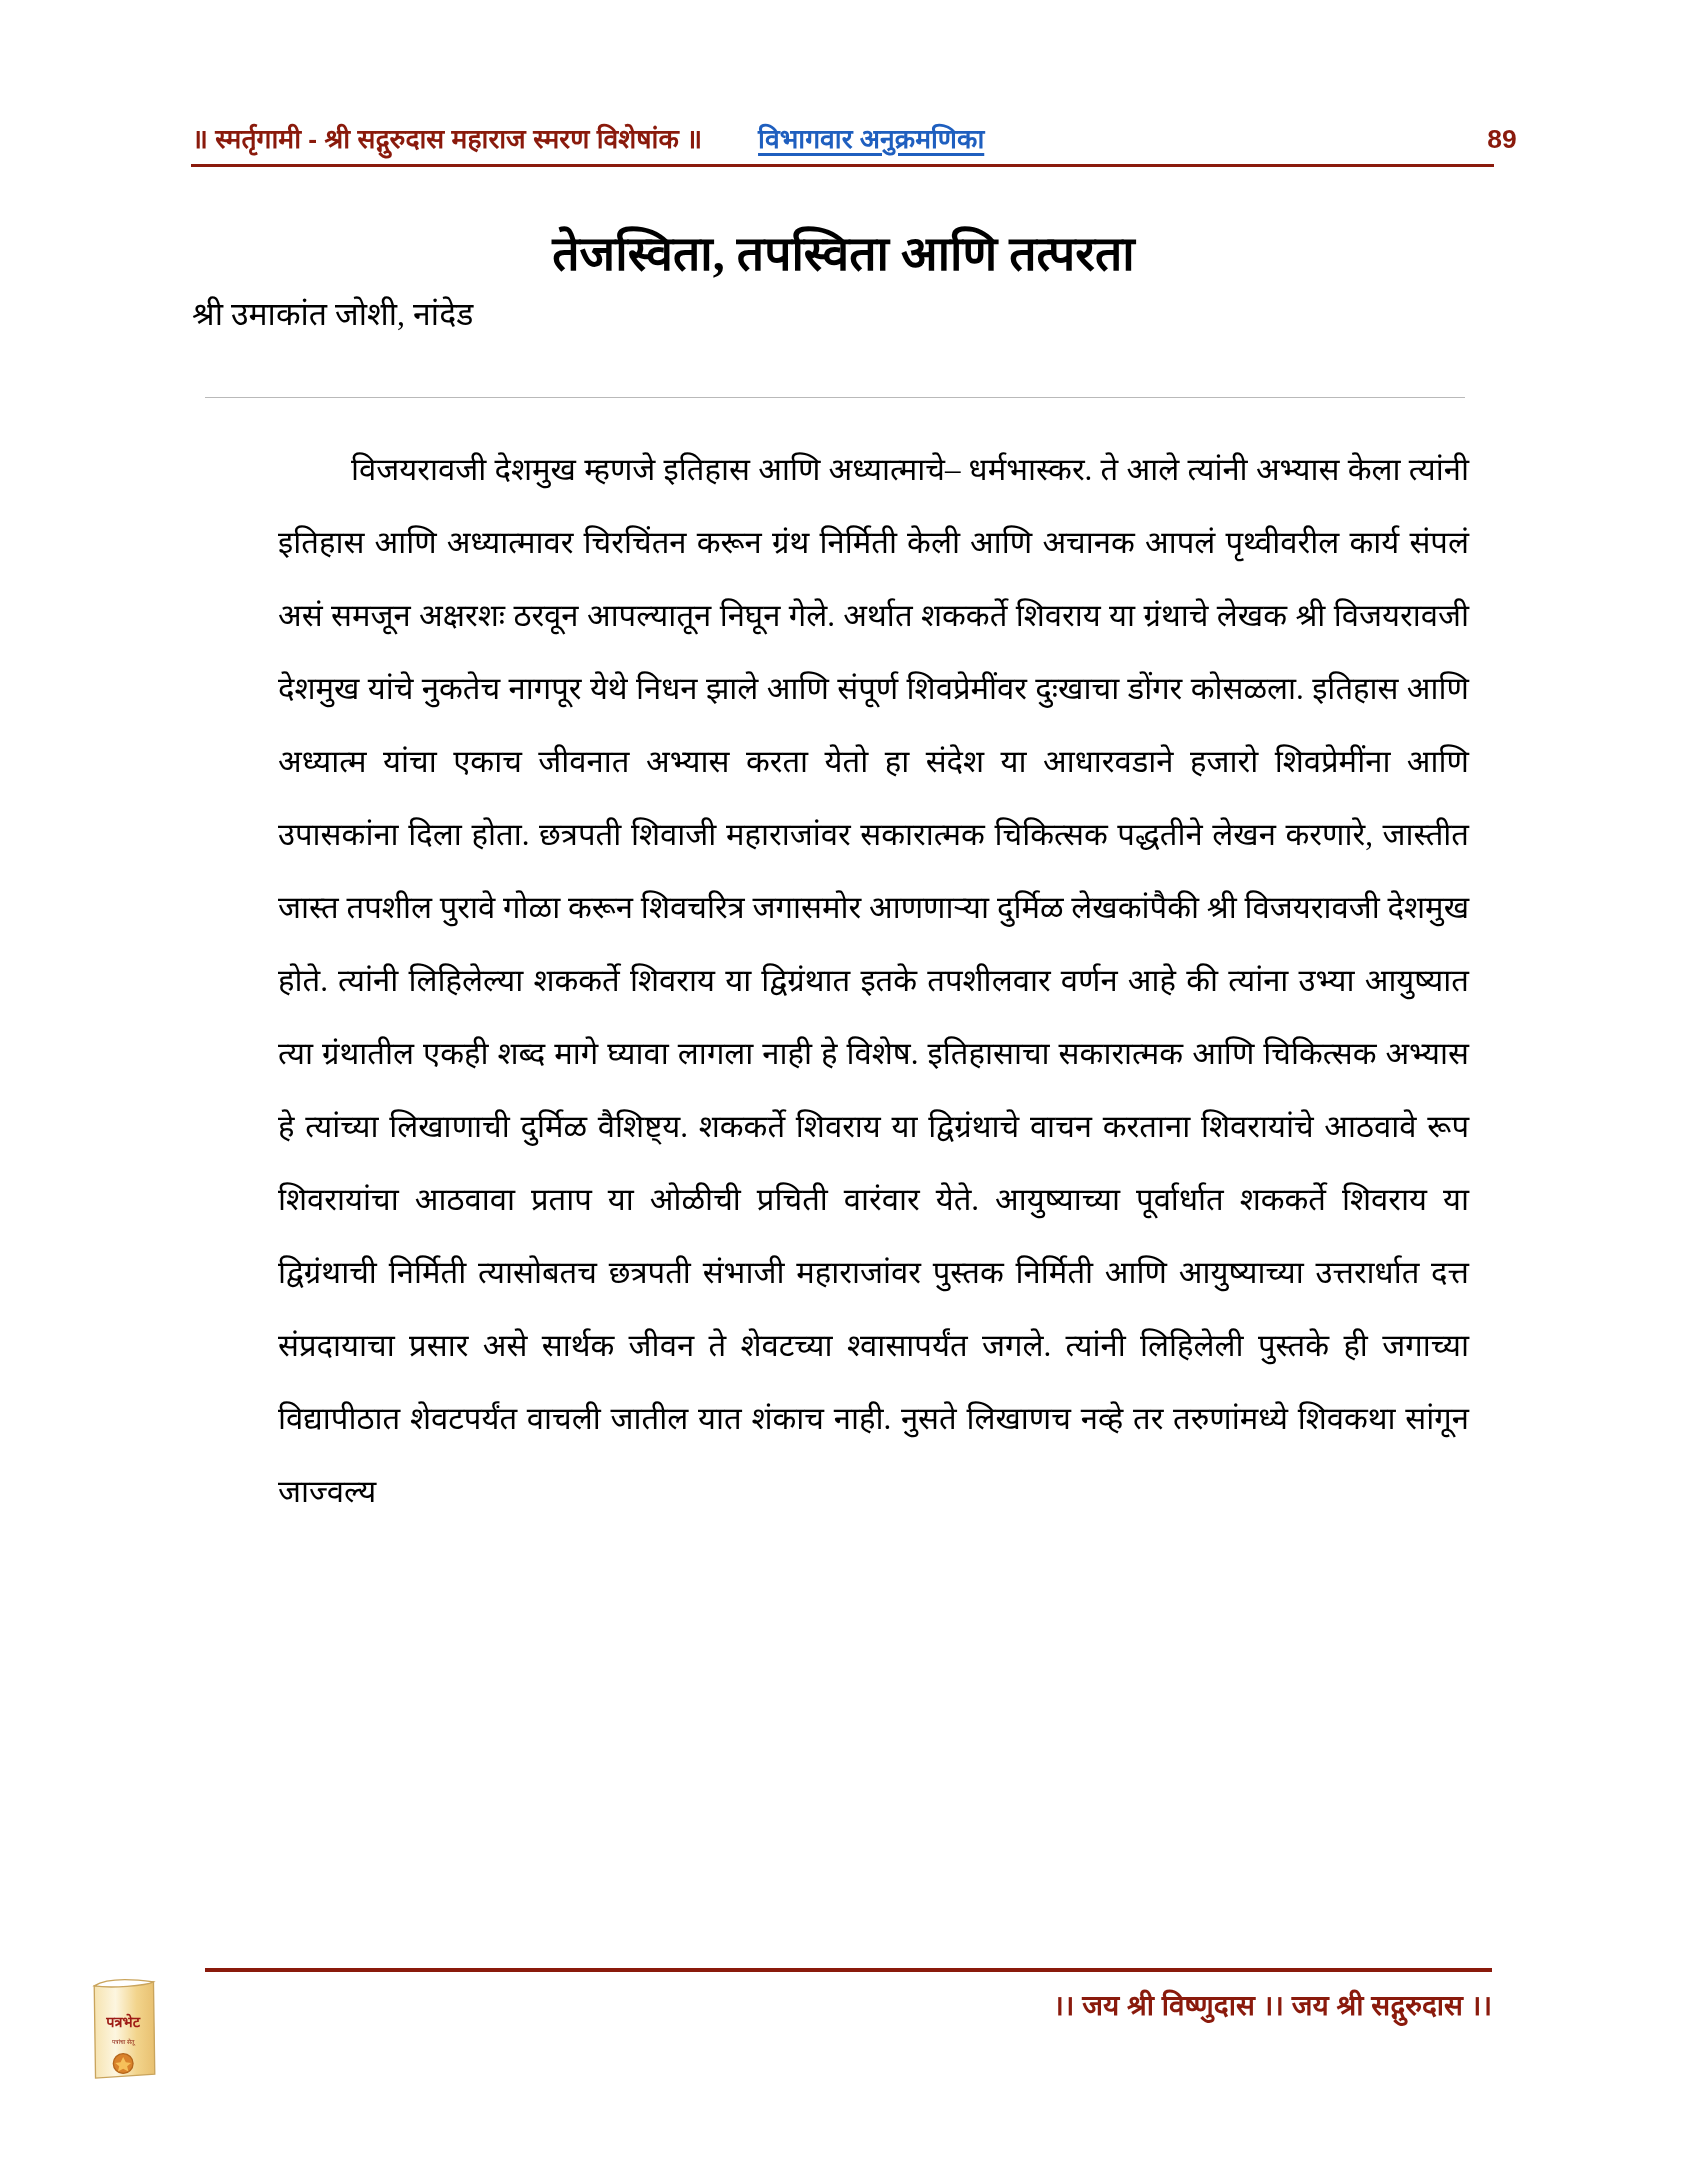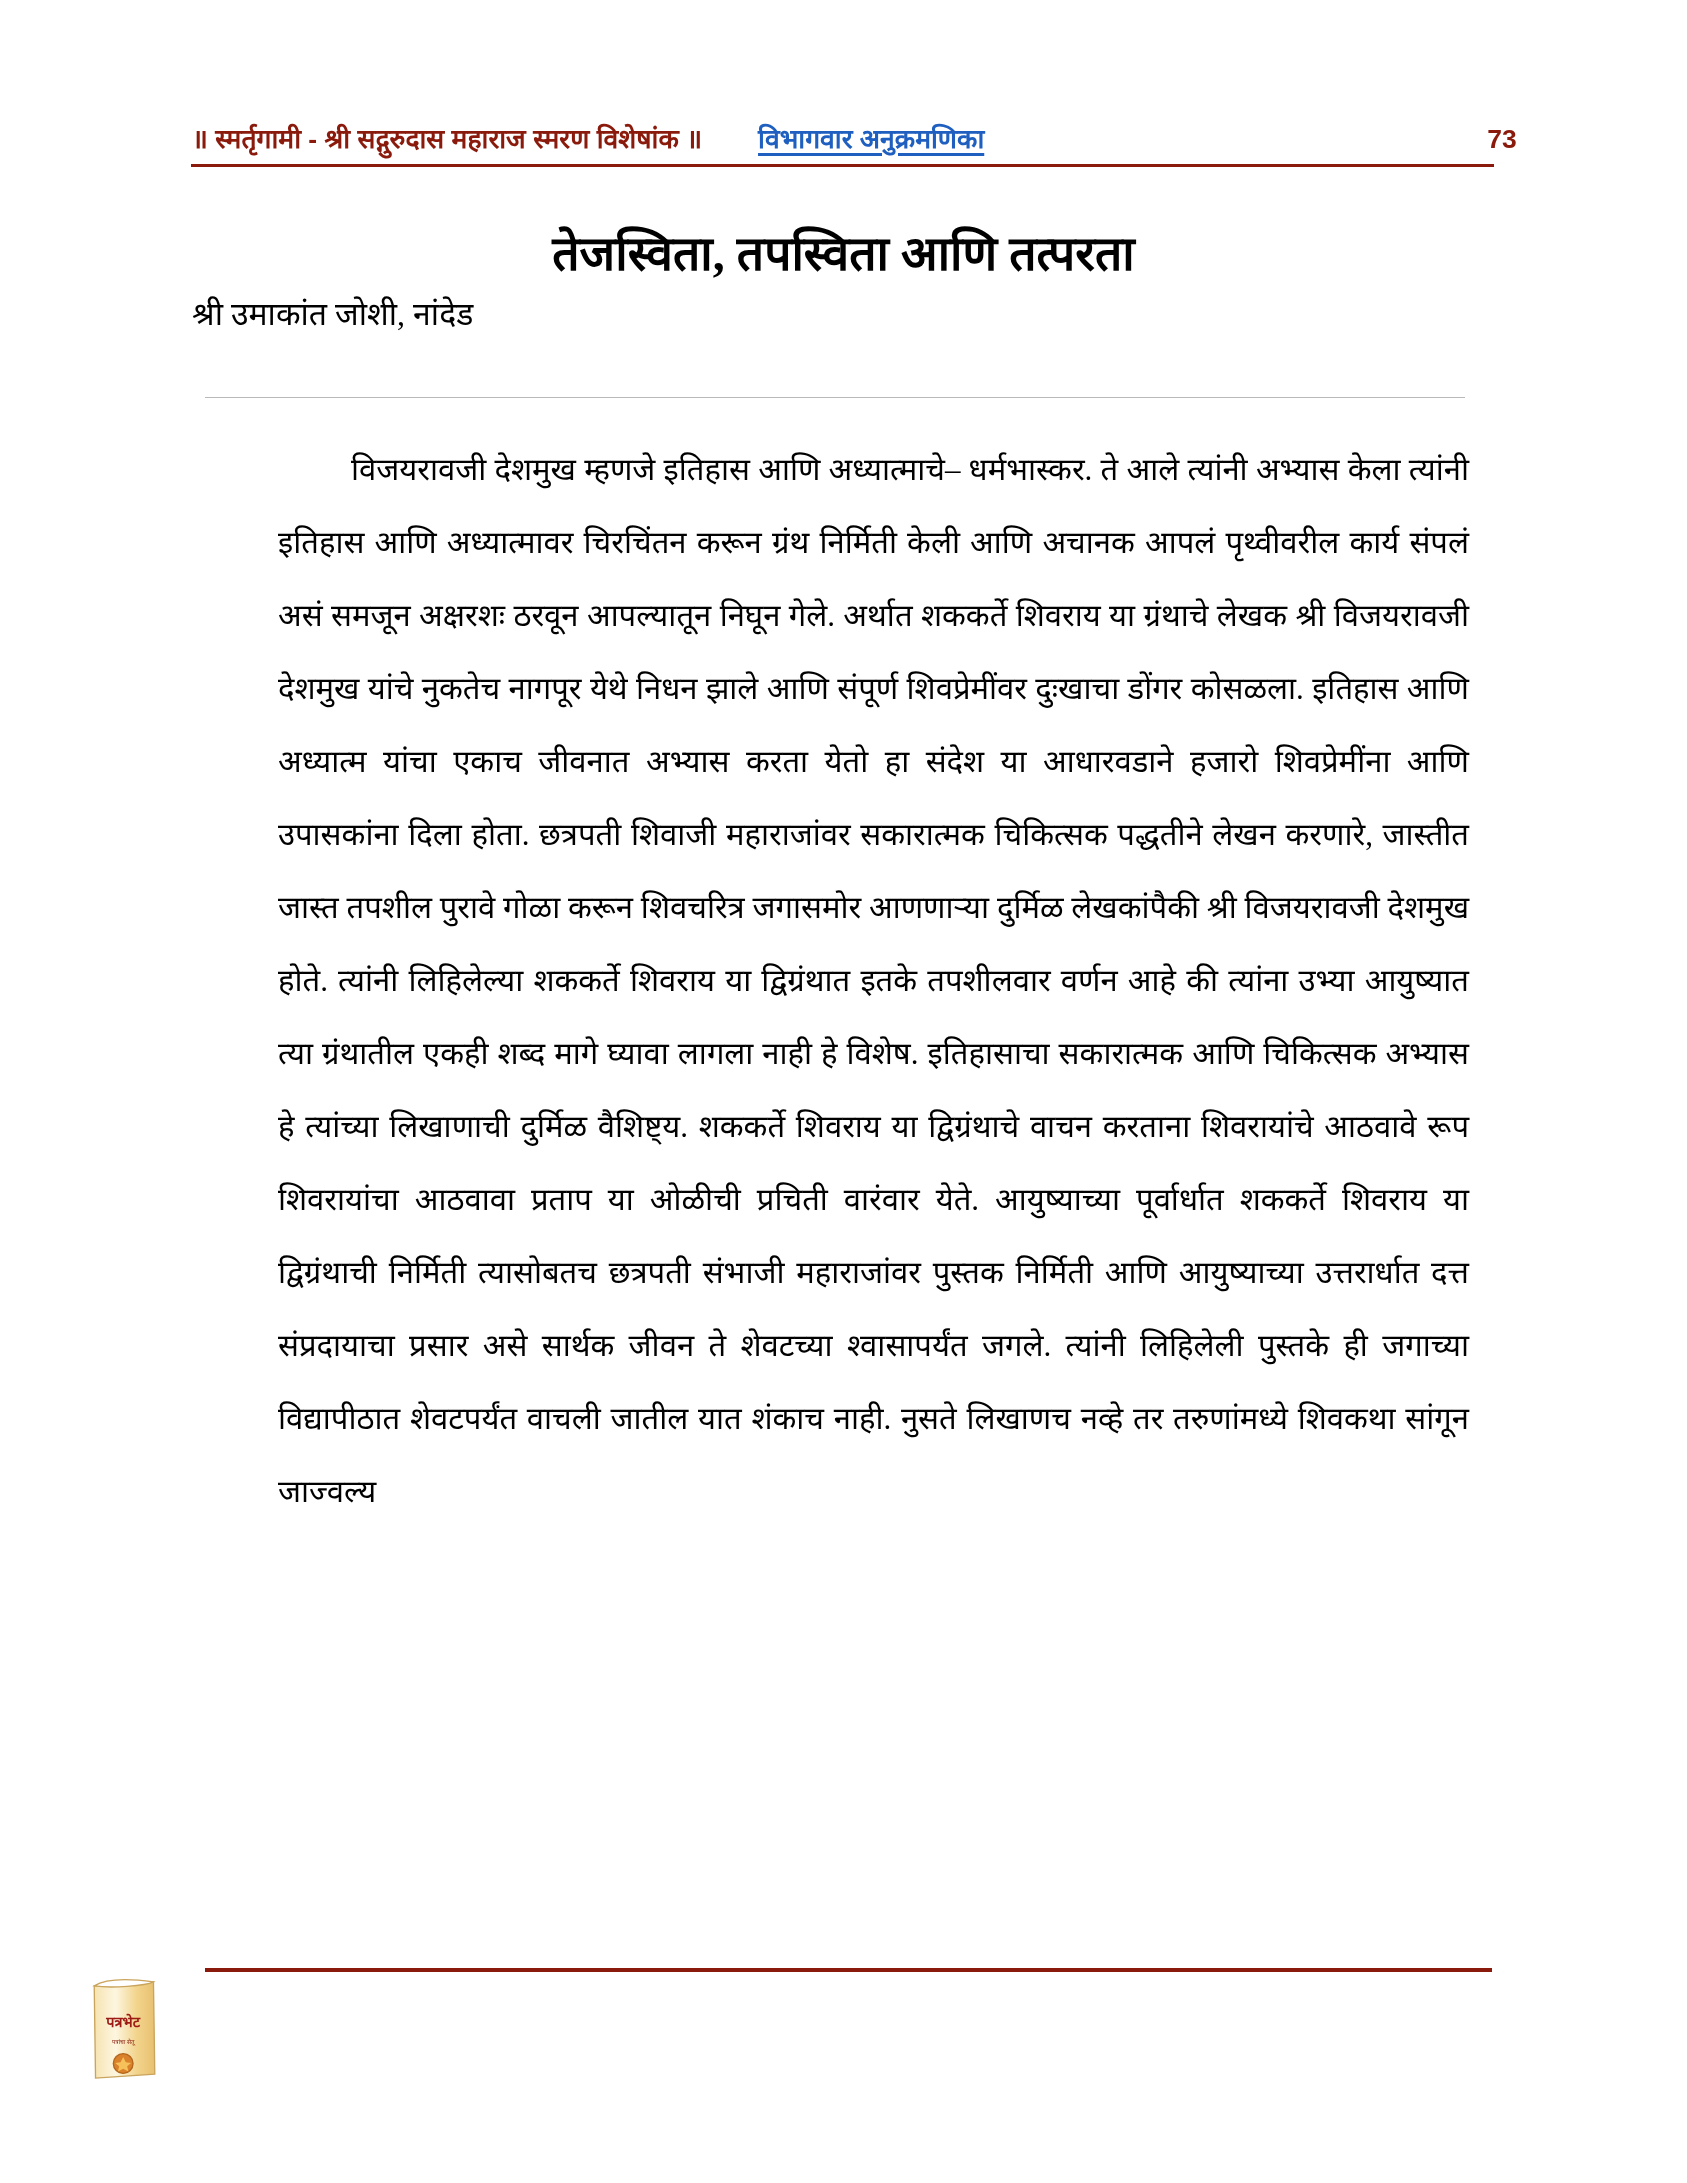--- a/index.html
+++ b/index.html
@@ -154,35 +154,36 @@
   .logo svg { display: block; }
 </style>
 </head>
 <body>
 
 <div class="page">
 
   <div class="header">
     <span class="header-title">॥ स्मर्तृगामी - श्री सद्गुरुदास महाराज स्मरण विशेषांक ॥</span>
     <a class="header-link">विभागवार अनुक्रमणिका</a>
-    <span class="header-page-no">73</span>
+    <span class="header-page-no">89</span>
   </div>
   <div class="header-rule"></div>
 
   <h1 class="article-title">तेजस्विता, तपस्विता आणि तत्परता</h1>
 
   <div class="byline">श्री उमाकांत जोशी, नांदेड</div>
 
   <div class="title-rule"></div>
 
   <div class="body-text">
     <p><span class="indent"></span><span>विजयरावजी देशमुख म्हणजे इतिहास आणि अध्यात्माचे– धर्मभास्कर. ते आले त्यांनी अभ्यास केला त्यांनी इतिहास आणि अध्यात्मावर चिरचिंतन करून ग्रंथ निर्मिती केली आणि अचानक आपलं पृथ्वीवरील कार्य संपलं असं समजून अक्षरशः ठरवून आपल्यातून निघून गेले. अर्थात शककर्ते शिवराय या ग्रंथाचे लेखक श्री विजयरावजी देशमुख यांचे नुकतेच नागपूर येथे निधन झाले आणि संपूर्ण शिवप्रेमींवर दुःखाचा डोंगर कोसळला. इतिहास आणि अध्यात्म यांचा एकाच जीवनात अभ्यास करता येतो हा संदेश या आधारवडाने हजारो शिवप्रेमींना आणि उपासकांना दिला होता. छत्रपती शिवाजी महाराजांवर सकारात्मक चिकित्सक पद्धतीने लेखन करणारे, जास्तीत जास्त तपशील पुरावे गोळा करून शिवचरित्र जगासमोर आणणाऱ्या दुर्मिळ लेखकांपैकी श्री विजयरावजी देशमुख होते. त्यांनी लिहिलेल्या शककर्ते शिवराय या द्विग्रंथात इतके तपशीलवार वर्णन आहे की त्यांना उभ्या आयुष्यात त्या ग्रंथातील एकही शब्द मागे घ्यावा लागला नाही हे विशेष. इतिहासाचा सकारात्मक आणि चिकित्सक अभ्यास हे त्यांच्या लिखाणाची दुर्मिळ वैशिष्ट्य. शककर्ते शिवराय या द्विग्रंथाचे वाचन करताना शिवरायांचे आठवावे रूप शिवरायांचा आठवावा प्रताप या ओळीची प्रचिती वारंवार येते. आयुष्याच्या पूर्वार्धात शककर्ते शिवराय या द्विग्रंथाची  निर्मिती त्यासोबतच छत्रपती संभाजी महाराजांवर पुस्तक निर्मिती आणि आयुष्याच्या उत्तरार्धात दत्त संप्रदायाचा प्रसार असे सार्थक जीवन ते शेवटच्या श्वासापर्यंत जगले. त्यांनी लिहिलेली पुस्तके ही जगाच्या विद्यापीठात शेवटपर्यंत वाचली जातील यात शंकाच नाही. नुसते लिखाणच नव्हे तर तरुणांमध्ये शिवकथा सांगून जाज्वल्य</span></p>
   </div>
 
   <div class="footer-rule"></div>
+  <div class="footer-text">।। जय श्री विष्णुदास ।। जय श्री सद्गुरुदास ।।</div>
 
   <div class="logo">
     <svg width="79" height="106" viewBox="0 0 120 160">
       <defs>
         <linearGradient id="pg" x1="0" y1="0" x2="1" y2="0">
           <stop offset="0%" stop-color="#f6e3b0"></stop>
           <stop offset="35%" stop-color="#fdf6e0"></stop>
           <stop offset="70%" stop-color="#f2d48c"></stop>
           <stop offset="100%" stop-color="#e8c070"></stop>
         </linearGradient>

